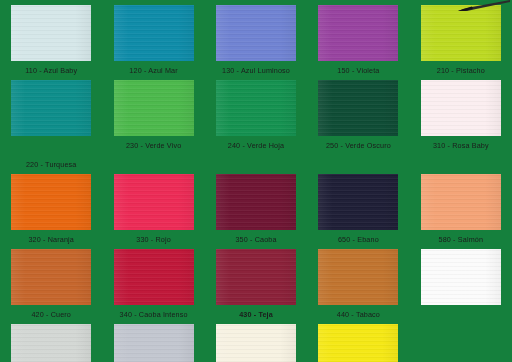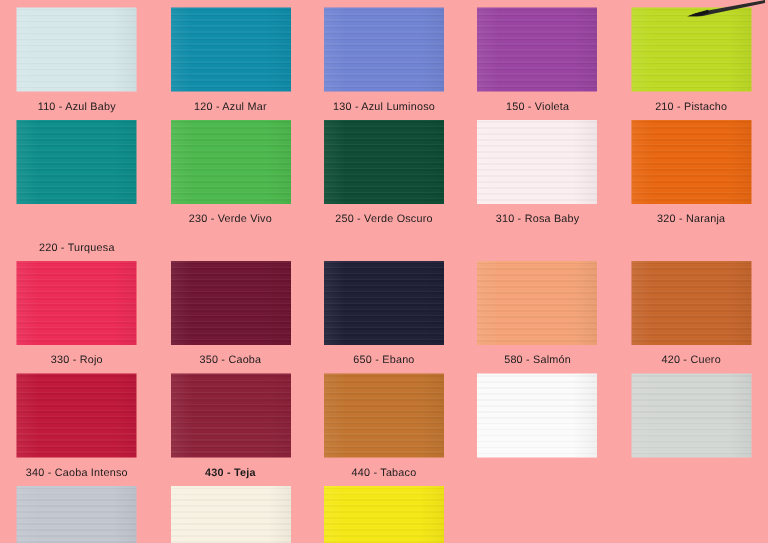--- a/index.html
+++ b/index.html
@@ -11,21 +11,21 @@
     width: 512px;
     height: 362px;
     background: #ffffff;
     font-family: "Liberation Sans", sans-serif;
     overflow: hidden;
   }
   #chart {
     position: relative;
     width: 512px;
     height: 362px;
-    background: #fca5a5;
+    background: #15803d;
   }
   .grid {
     position: absolute;
     left: 0;
     top: 0;
     width: 512px;
     height: 362px;
     display: grid;
     grid-template-columns: repeat(5, 1fr);
     grid-template-rows: repeat(5, 1fr);
@@ -125,20 +125,24 @@
     </div>
     <div class="cell">
       <div class="swatch" style="background-color: rgb(12, 141, 138);"></div>
       <div class="caption" style="color: rgb(28, 28, 28); margin-top: 24px;">220 - Turquesa</div>
     </div>
     <div class="cell">
       <div class="swatch" style="background-color: rgb(75, 184, 75);"></div>
       <div class="caption" style="color: rgb(28, 28, 28);">230 - Verde Vivo</div>
     </div>
     <div class="cell">
+      <div class="swatch" style="background-color: rgb(19, 145, 79);"></div>
+      <div class="caption" style="color: rgb(28, 28, 28);">240 - Verde Hoja</div>
+    </div>
+    <div class="cell">
       <div class="swatch" style="background-color: rgb(13, 75, 52);"></div>
       <div class="caption" style="color: rgb(28, 28, 28);">250 - Verde Oscuro</div>
     </div>
 
     <div class="cell">
       <div class="swatch" style="background-color: rgb(251, 238, 240);"></div>
       <div class="caption" style="color: rgb(28, 28, 28);">310 - Rosa Baby</div>
     </div>
     <div class="cell">
       <div class="swatch" style="background-color: rgb(232, 102, 15);"></div>

